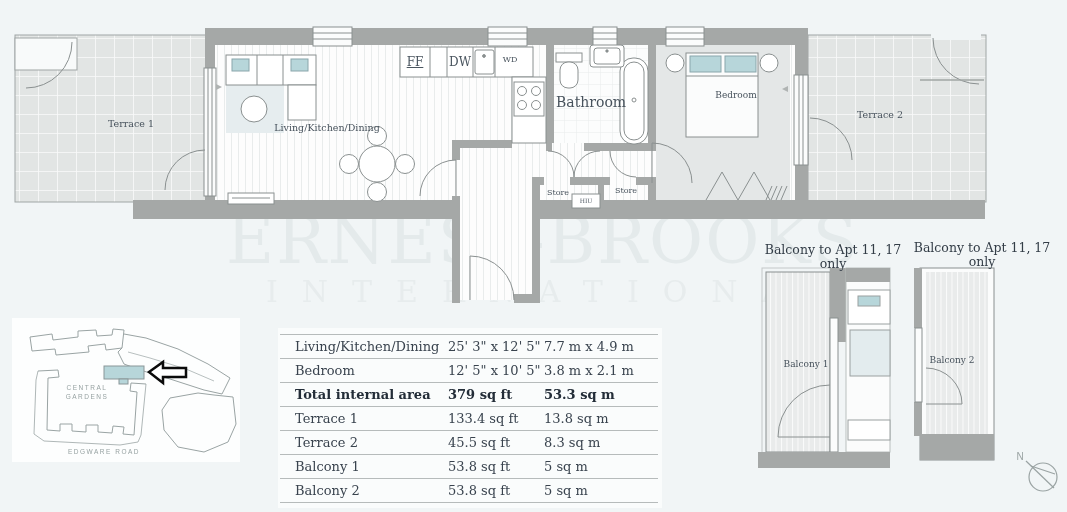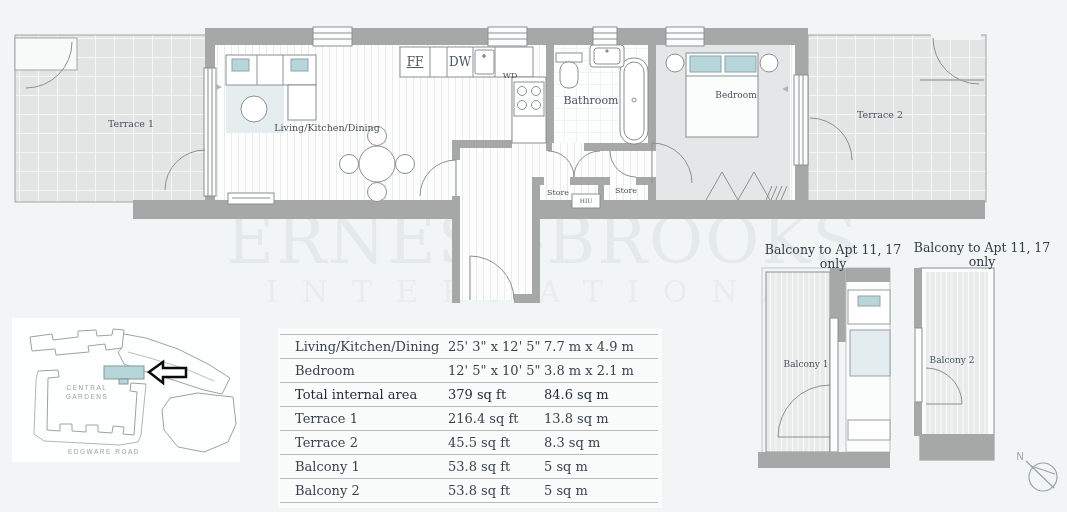--- a/index.html
+++ b/index.html
@@ -15,21 +15,21 @@
   .map-lbl{position:absolute;font-family:"Liberation Sans",sans-serif;color:#97a2a2;
            letter-spacing:1.5px;font-size:6.5px;text-align:center;line-height:9px;}
   .dims-table{position:absolute;left:280px;top:334px;width:378px;
               font-size:13px;color:#39434e;}
   .t-row{display:flex;height:23px;align-items:center;border-bottom:1px solid #b6bbbb;
          padding-left:15px;}
   .t-row:first-child{border-top:1px solid #b6bbbb;}
   .t-row .c1{width:153px;}
   .t-row .c2{width:96px;}
   .t-row .c3{flex:1;}
-  .t-row.bold-row{font-weight:normal;color:#232d38;justify-content:space-between;}
+  .t-row.bold-row{font-weight:bold;color:#232d38;justify-content:space-between;}
 </style>
 </head>
 <body>
 
 <div class="canvas">
 
   <div class="wm1">ERNEST-BROOKS</div>
   <div class="wm2">INTERNATIONAL</div>
 
   <svg class="plan-svg" width="1067" height="512" viewBox="0 0 1067 512">
@@ -247,29 +247,29 @@
 
     <g stroke="#9aa3a3" fill="none" stroke-width="1.2">
       <circle cx="1043" cy="477" r="14"></circle>
       <line x1="1026" y1="461" x2="1054" y2="488"></line>
       <line x1="1031" y1="466" x2="1055" y2="474"></line>
     </g>
   </svg>
 
   <div class="lbl" style="left:86px;top:119px;width:90px;font-size:9.5px;">Terrace 1</div>
   <div class="lbl" style="left:262px;top:123px;width:130px;font-size:9.5px;">Living/Kitchen/Dining</div>
-  <div class="lbl" style="left:556px;top:95px;width:70px;font-size:11px;">Bathroom</div>
+  <div class="lbl" style="left:556px;top:95px;width:70px;font-size:14px;">Bathroom</div>
   <div class="lbl" style="left:701px;top:91px;width:70px;font-size:9px;">Bedroom</div>
   <div class="lbl" style="left:835px;top:110px;width:90px;font-size:9.5px;">Terrace 2</div>
   <div class="lbl small" style="left:538px;top:189px;width:40px;font-size:8px;">Store</div>
   <div class="lbl small" style="left:606px;top:187px;width:40px;font-size:8px;">Store</div>
   <div class="lbl small" style="left:572px;top:198px;width:28px;font-size:6px;">HIU</div>
   <div class="lbl small" style="left:398px;top:56px;width:34px;font-size:12px;text-decoration:underline;">FF</div>
   <div class="lbl small" style="left:443px;top:56px;width:34px;font-size:12px;">DW</div>
-  <div class="lbl small" style="left:493px;top:56px;width:34px;font-size:8px;margin-top:16px;">WD</div>
+  <div class="lbl small" style="left:493px;top:56px;width:34px;font-size:8px;">WD</div>
 
   <div class="lbl" style="left:752px;top:243px;width:162px;font-size:12.5px;color:#333d47;">Balcony to Apt 11, 17 only</div>
   <div class="lbl" style="left:901px;top:241px;width:162px;font-size:12.5px;color:#333d47;">Balcony to Apt 11, 17 only</div>
   <div class="lbl" style="left:766px;top:360px;width:80px;font-size:9px;">Balcony 1</div>
   <div class="lbl" style="left:912px;top:356px;width:80px;font-size:9px;">Balcony 2</div>
 
   <div class="map-lbl" style="left:56px;top:383px;width:62px;">
     <div>CENTRAL</div>
     <div>GARDENS</div>
   </div>
@@ -284,25 +284,25 @@
       <div class="c3">7.7 m x 4.9 m</div>
     </div>
     <div class="t-row">
       <div class="c1">Bedroom</div>
       <div class="c2">12' 5" x 10' 5"</div>
       <div class="c3">3.8 m x 2.1 m</div>
     </div>
     <div class="t-row bold-row">
       <div class="c1">Total internal area</div>
       <div class="c2">379 sq ft</div>
-      <div class="c3">84.6 sq m</div>
+      <div class="c3">53.3 sq m</div>
     </div>
     <div class="t-row">
       <div class="c1">Terrace 1</div>
-      <div class="c2">216.4 sq ft</div>
+      <div class="c2">133.4 sq ft</div>
       <div class="c3">13.8 sq m</div>
     </div>
     <div class="t-row">
       <div class="c1">Terrace 2</div>
       <div class="c2">45.5 sq ft</div>
       <div class="c3">8.3 sq m</div>
     </div>
     <div class="t-row">
       <div class="c1">Balcony 1</div>
       <div class="c2">53.8 sq ft</div>

